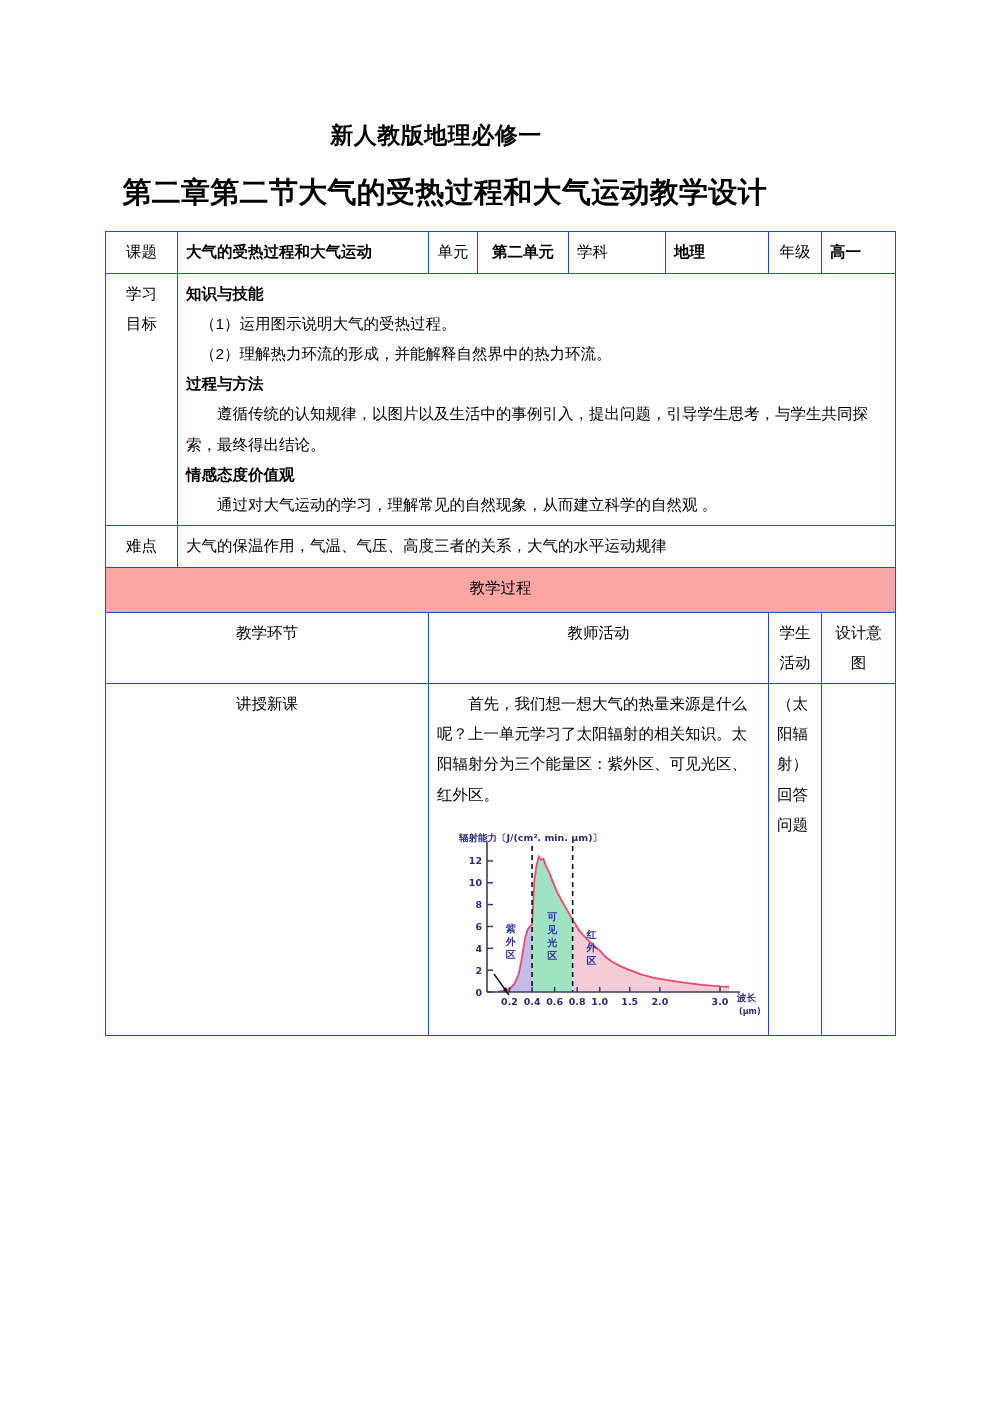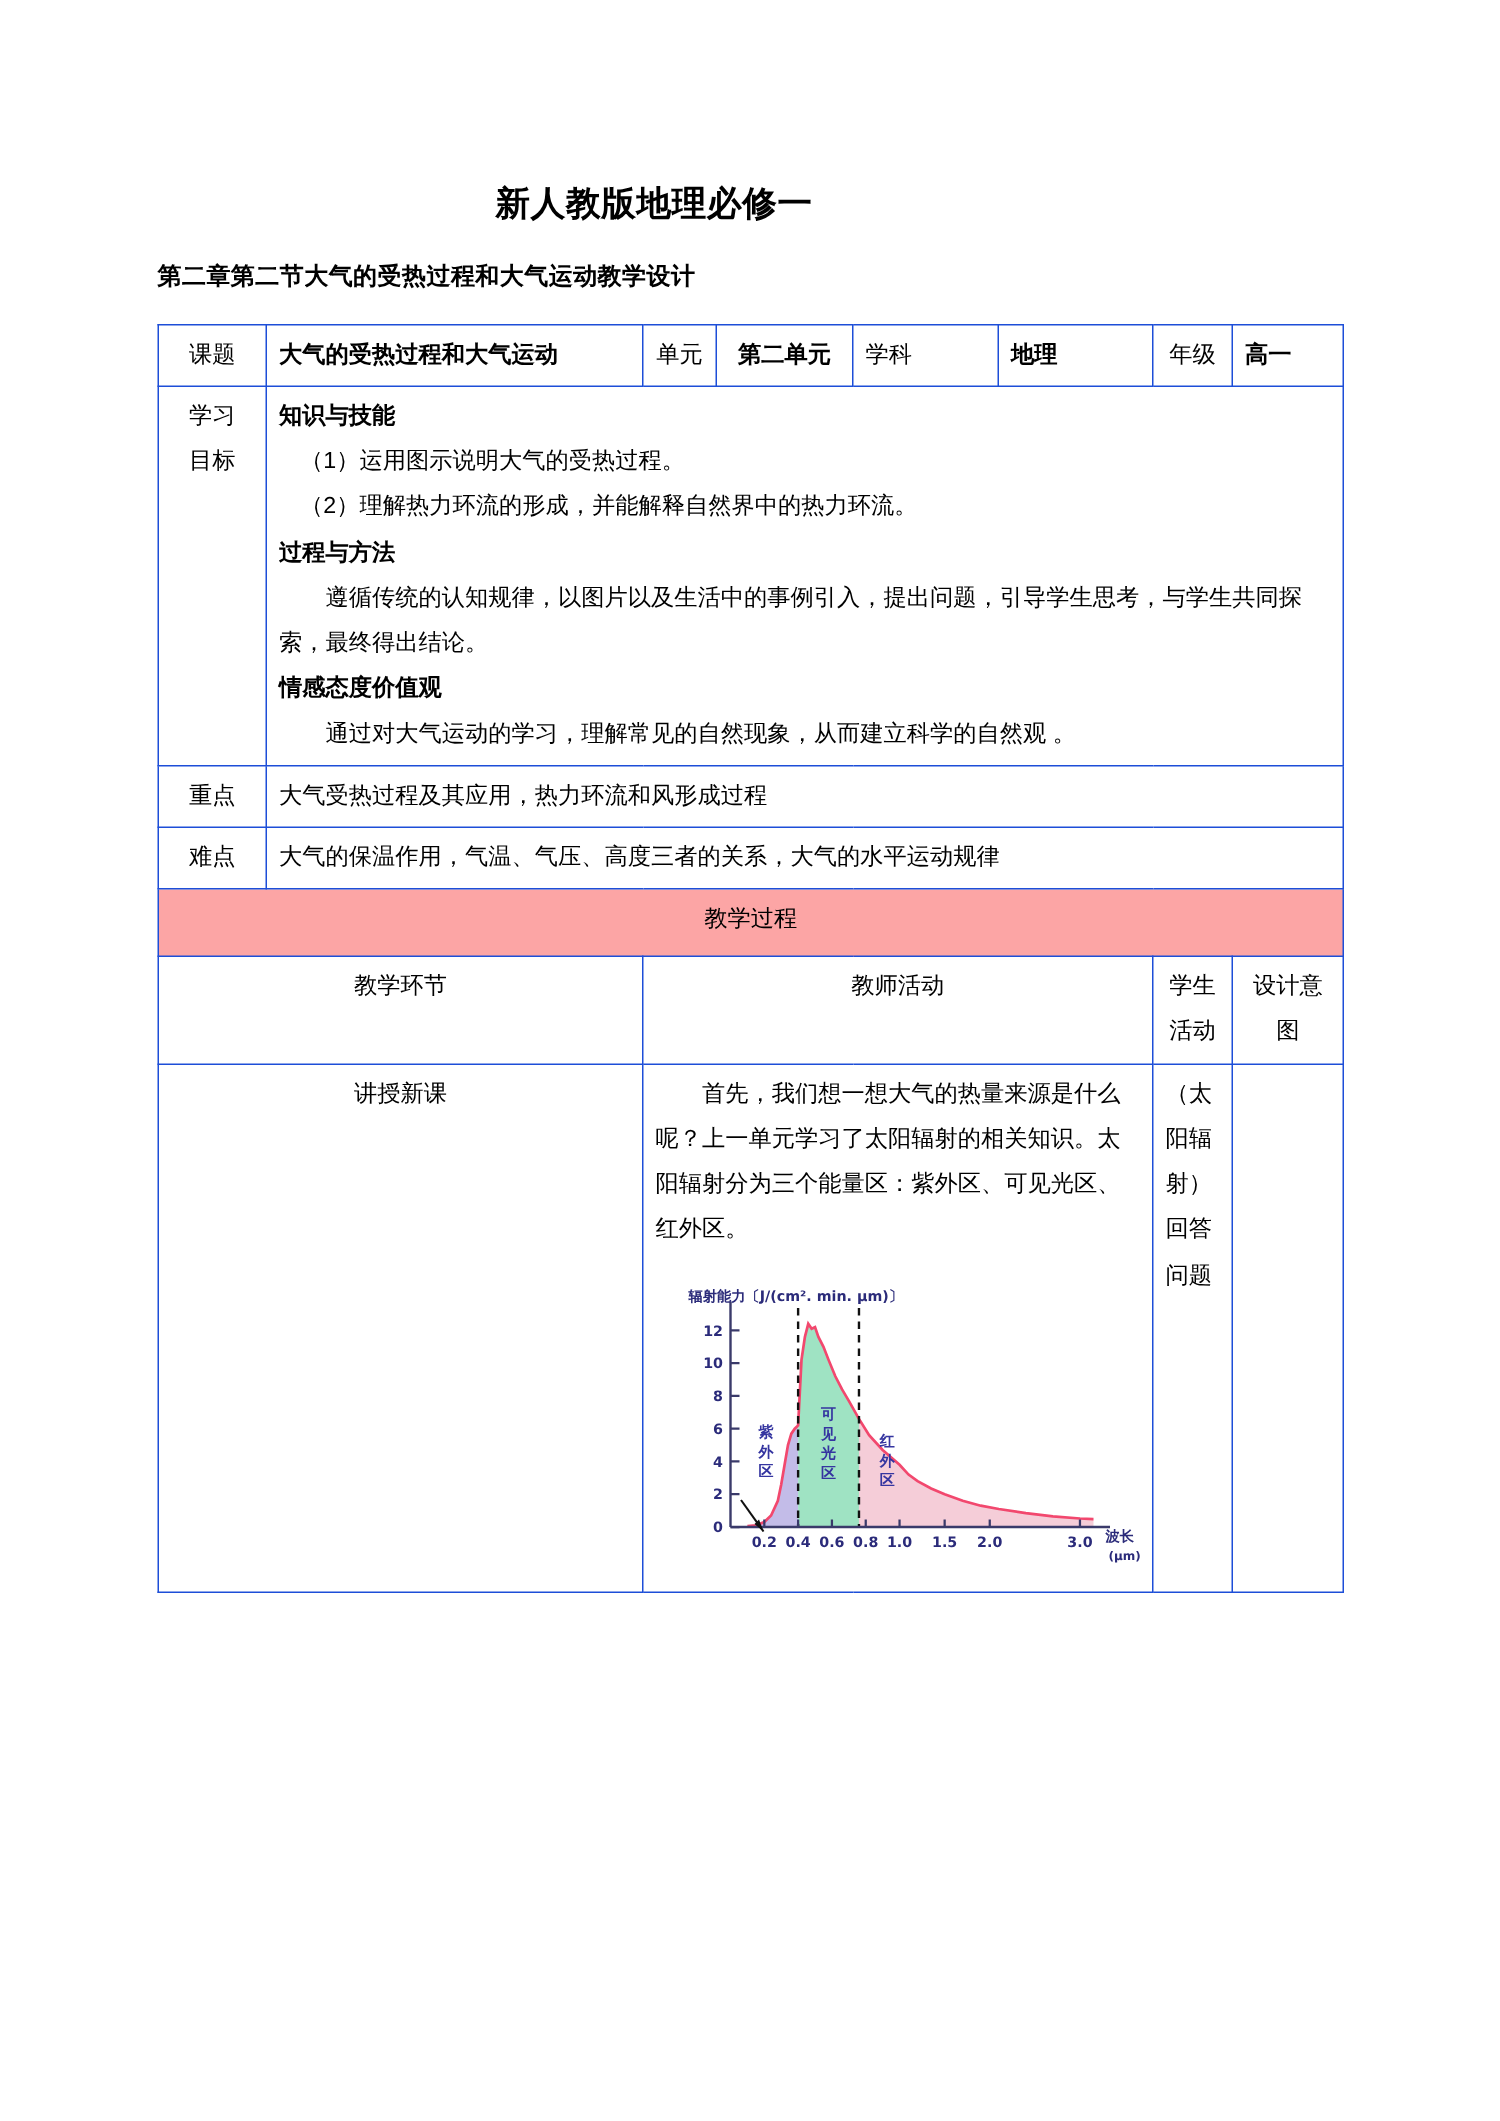--- a/index.html
+++ b/index.html
@@ -21,23 +21,23 @@
   .doc-title {
     text-align: center;
     font-weight: bold;
     font-size: 23px;
     letter-spacing: 0.5px;
     margin: 0;
     padding-top: 122px;
     line-height: 1.2;
   }
   .doc-subtitle {
-    text-align: left;
-    font-weight: bold;
-    font-size: 16px;
+    text-align: right;
+    font-weight: bold;
+    font-size: 29px;
     letter-spacing: 0.3px;
     margin: 0;
     padding-top: 25px;
     padding-bottom: 22px;
     line-height: 1.2;
   }
   table.main {
     border-collapse: collapse;
     width: 790px;
     table-layout: fixed;
@@ -167,24 +167,20 @@
         <div class="h">知识与技能</div>
         <div class="ind1">（1）运用图示说明大气的受热过程。</div>
         <div class="ind1">（2）理解热力环流的形成，并能解释自然界中的热力环流。</div>
         <div class="h">过程与方法</div>
         <div class="ind2">遵循传统的认知规律，以图片以及生活中的事例引入，提出问题，引导学生思考，与学生共同探索，最终得出结论。</div>
         <div class="h">情感态度价值观</div>
         <div class="ind2">通过对大气运动的学习，理解常见的自然现象，从而建立科学的自然观 。</div>
       </td>
     </tr>
 
-    <tr class="row-head">
-      <td class="center mid">重点</td>
-      <td class="mid" colspan="7">大气受热过程及其应用，热力环流和风形成过程</td>
-    </tr>
 
     <tr class="row-head">
       <td class="center mid">难点</td>
       <td class="mid" colspan="7">大气的保温作用，气温、气压、高度三者的关系，大气的水平运动规律</td>
     </tr>
 
     <tr class="proc-head">
       <td colspan="8">教学过程</td>
     </tr>
 

